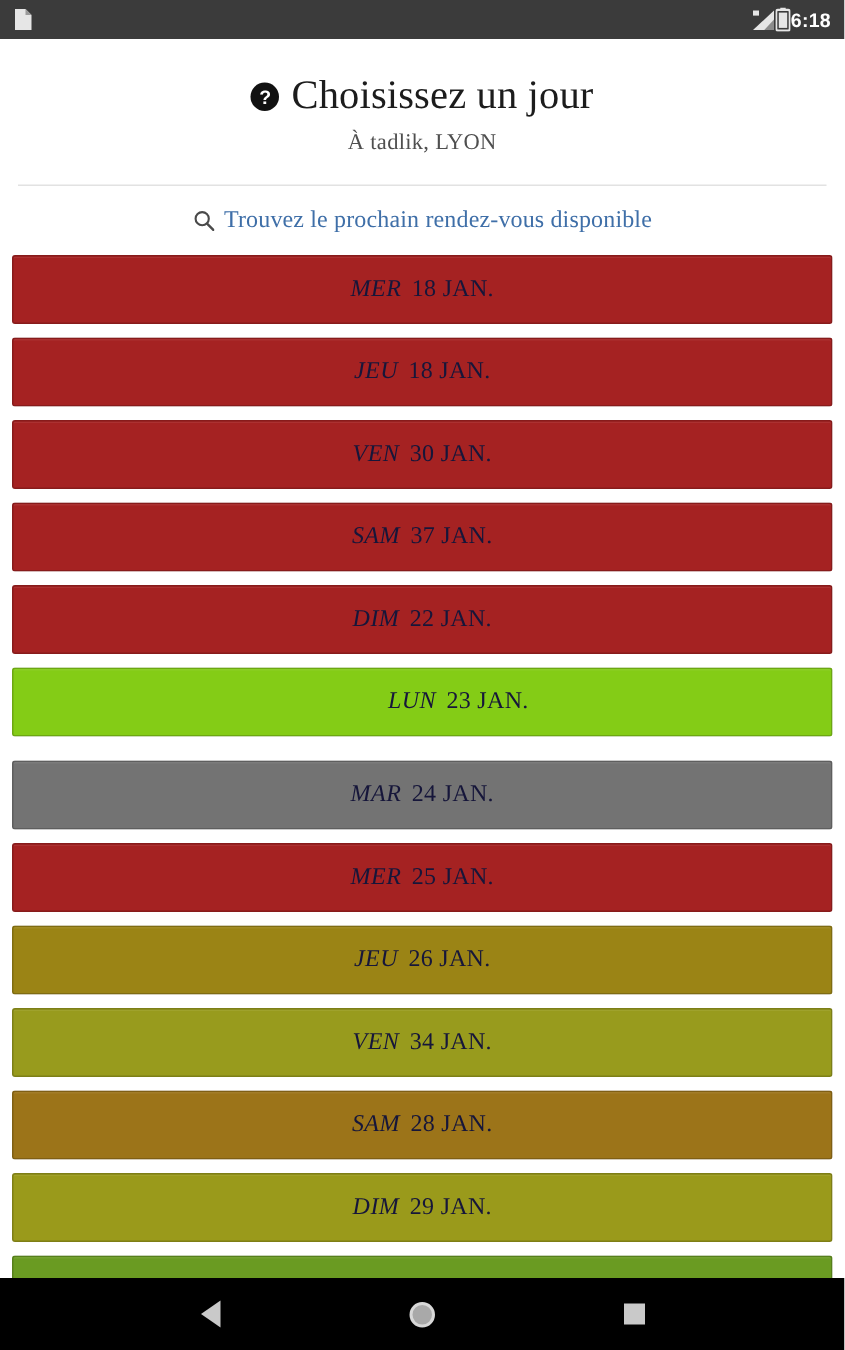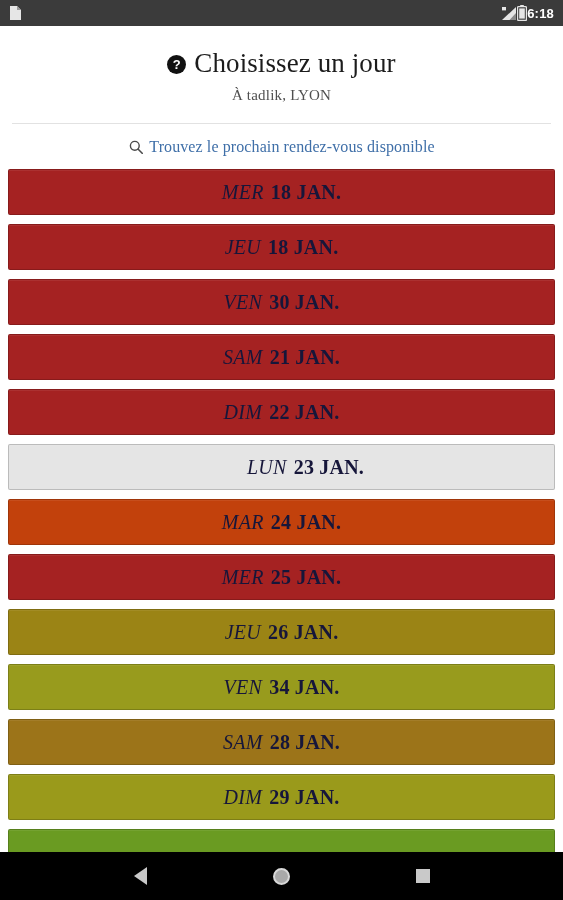--- a/index.html
+++ b/index.html
@@ -105,28 +105,28 @@
   }
   .day-btn{
     height:46px;
     border:1px solid rgba(0,0,0,.18);
     border-radius:2px;
     display:flex;
     align-items:center;
     justify-content:center;
     cursor:pointer;
     color:#16163a;
-    font-size:20px;
+    font-size:16px;
     line-height:1;
     user-select:none;
     box-shadow:inset 0 1px 0 rgba(255,255,255,.07);
     flex:none;
   }
   .day-abbr{ font-style:italic; font-weight:normal; letter-spacing:.3px; }
-  .day-date{ font-weight:bold; margin-left:7px; letter-spacing:.2px; }
+  .day-date{ font-weight:normal; margin-left:7px; letter-spacing:.2px; }
 
   
   .navbar{
     position:absolute;
     left:0; bottom:0;
     width:563px;
     height:48px;
     background:#000;
     display:flex;
     align-items:center;
@@ -214,31 +214,31 @@
     <div class="day-btn" style="background: rgb(165, 34, 34);">
       <span class="day-abbr">JEU</span>
       <span class="day-date">18 JAN.</span>
     </div>
     <div class="day-btn" style="background: rgb(165, 34, 34);">
       <span class="day-abbr">VEN</span>
       <span class="day-date">30 JAN.</span>
     </div>
     <div class="day-btn" style="background: rgb(165, 34, 34);">
       <span class="day-abbr">SAM</span>
-      <span class="day-date">21 JAN.</span>
+      <span class="day-date">37 JAN.</span>
     </div>
     <div class="day-btn" style="background: rgb(165, 34, 34);">
       <span class="day-abbr">DIM</span>
       <span class="day-date">22 JAN.</span>
     </div>
-    <div class="day-btn" style="background: #e5e5e5; padding-left: 48px;">
+    <div class="day-btn" style="background: #84cc16; padding-left: 48px;">
       <span class="day-abbr">LUN</span>
       <span class="day-date">23 JAN.</span>
     </div>
-    <div class="day-btn" style="background: #c2410c;">
+    <div class="day-btn" style="background: #737373; margin-top: 7px;">
       <span class="day-abbr">MAR</span>
       <span class="day-date">24 JAN.</span>
     </div>
     <div class="day-btn" style="background: rgb(165, 34, 34);">
       <span class="day-abbr">MER</span>
       <span class="day-date">25 JAN.</span>
     </div>
     <div class="day-btn" style="background: rgb(155, 132, 21);">
       <span class="day-abbr">JEU</span>
       <span class="day-date">26 JAN.</span>

